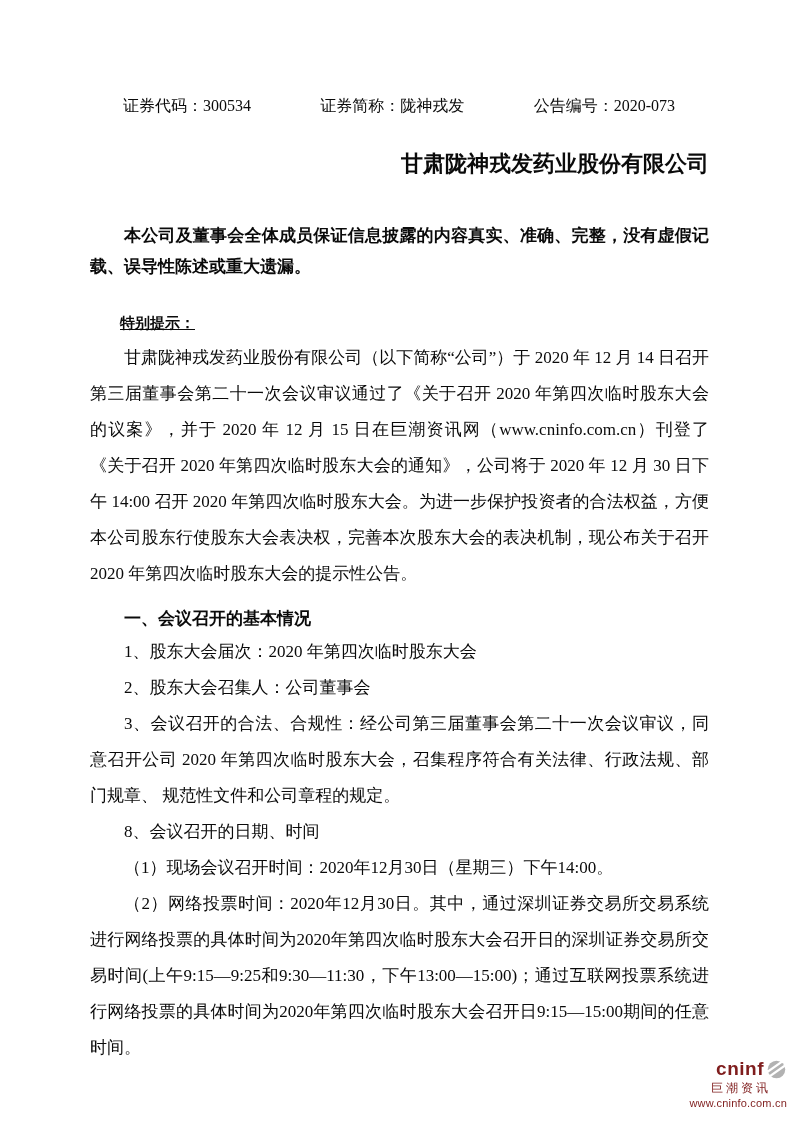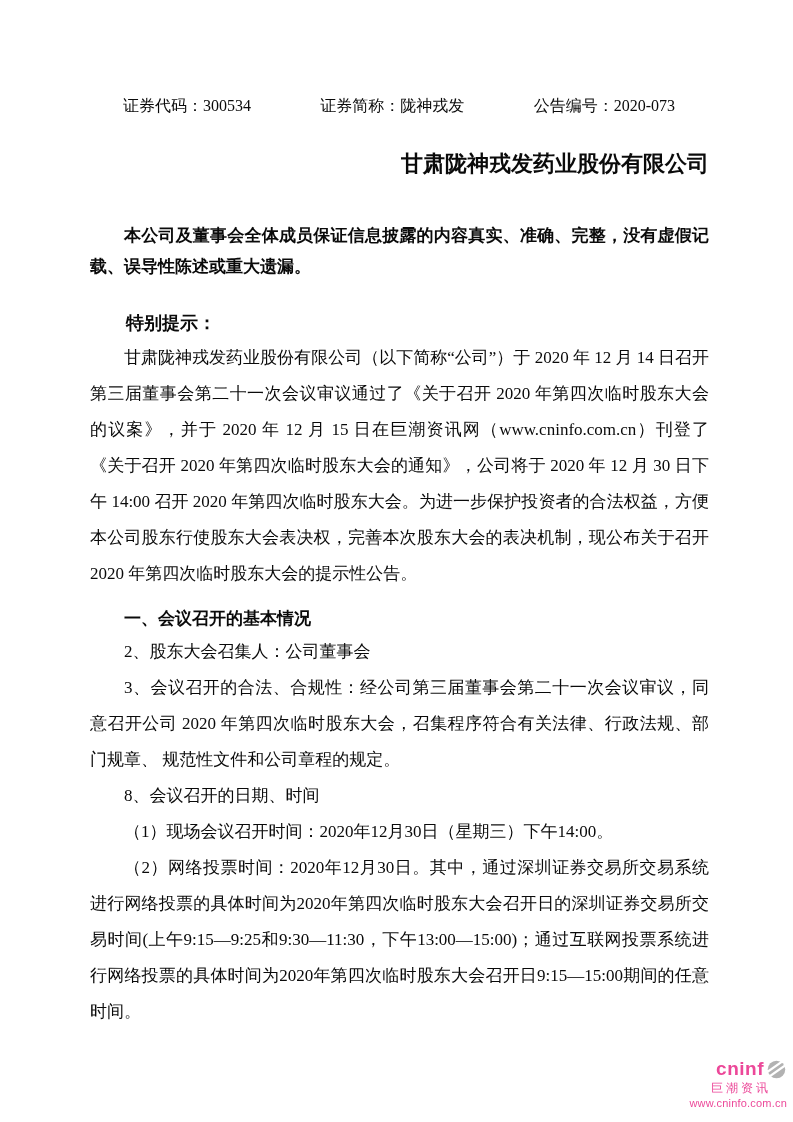--- a/index.html
+++ b/index.html
@@ -37,43 +37,44 @@
   .doc-title.subject { margin-top: 16px; }
   .statement {
     margin-top: 40px;
     font-size: 17px;
     line-height: 31px;
     text-indent: 2em;
     text-align: justify;
   }
   .special-note {
     margin-top: 26px;
-    font-size: 18px;
+    font-size: 15px;
     line-height: 30px;
     text-indent: 2em;
+    text-decoration: underline;
   }
   .para {
     font-size: 17px;
     line-height: 36px;
     text-indent: 2em;
     text-align: justify;
   }
   .intro { margin-top: 2px; }
   .section-heading {
     margin-top: 12px;
     font-size: 17px;
     line-height: 30px;
     text-indent: 2em;
   }
   .footer-logo {
     position: absolute;
     right: 6px;
     bottom: 8px;
     text-align: right;
-    color: #ec4899;
+    color: #7f1d1d;
     font-family: "Liberation Sans", "DejaVu Sans", sans-serif;
     line-height: 1.1;
   }
   .logo-row {
     display: flex;
     align-items: center;
     justify-content: flex-end;
     gap: 2px;
   }
   .logo-brand {
@@ -109,20 +110,21 @@
   <div class="doc-title company bold-sans">甘肃陇神戎发药业股份有限公司</div>
 
   <p class="statement bold-sans">本公司及董事会全体成员保证信息披露的内容真实、准确、完整，没有虚假记载、误导性陈述或重大遗漏。</p>
 
   <p class="special-note bold-sans">特别提示：</p>
 
   <p class="para intro">甘肃陇神戎发药业股份有限公司（以下简称“公司”）于 2020 年 12 月 14 日召开第三届董事会第二十一次会议审议通过了《关于召开 2020 年第四次临时股东大会的议案》，并于 2020 年 12 月 15 日在巨潮资讯网（www.cninfo.com.cn）刊登了《关于召开 2020 年第四次临时股东大会的通知》，公司将于 2020 年 12 月 30 日下午 14:00 召开 2020 年第四次临时股东大会。为进一步保护投资者的合法权益，方便本公司股东行使股东大会表决权，完善本次股东大会的表决机制，现公布关于召开 2020 年第四次临时股东大会的提示性公告。</p>
 
   <p class="section-heading bold-sans">一、会议召开的基本情况</p>
 
+  <p class="para">1、股东大会届次：2020 年第四次临时股东大会</p>
   <p class="para">2、股东大会召集人：公司董事会</p>
   <p class="para">3、会议召开的合法、合规性：经公司第三届董事会第二十一次会议审议，同意召开公司 2020 年第四次临时股东大会，召集程序符合有关法律、行政法规、部门规章、 规范性文件和公司章程的规定。</p>
   <p class="para">8、会议召开的日期、时间</p>
   <p class="para">（1）现场会议召开时间：2020年12月30日（星期三）下午14:00。</p>
   <p class="para">（2）网络投票时间：2020年12月30日。其中，通过深圳证券交易所交易系统进行网络投票的具体时间为2020年第四次临时股东大会召开日的深圳证券交易所交易时间(上午9:15—9:25和9:30—11:30，下午13:00—15:00)；通过互联网投票系统进行网络投票的具体时间为2020年第四次临时股东大会召开日9:15—15:00期间的任意时间。</p>
 
   <div class="footer-logo">
     <div class="logo-row">
       <span class="logo-brand">cninf</span>
       <span class="logo-swirl">

